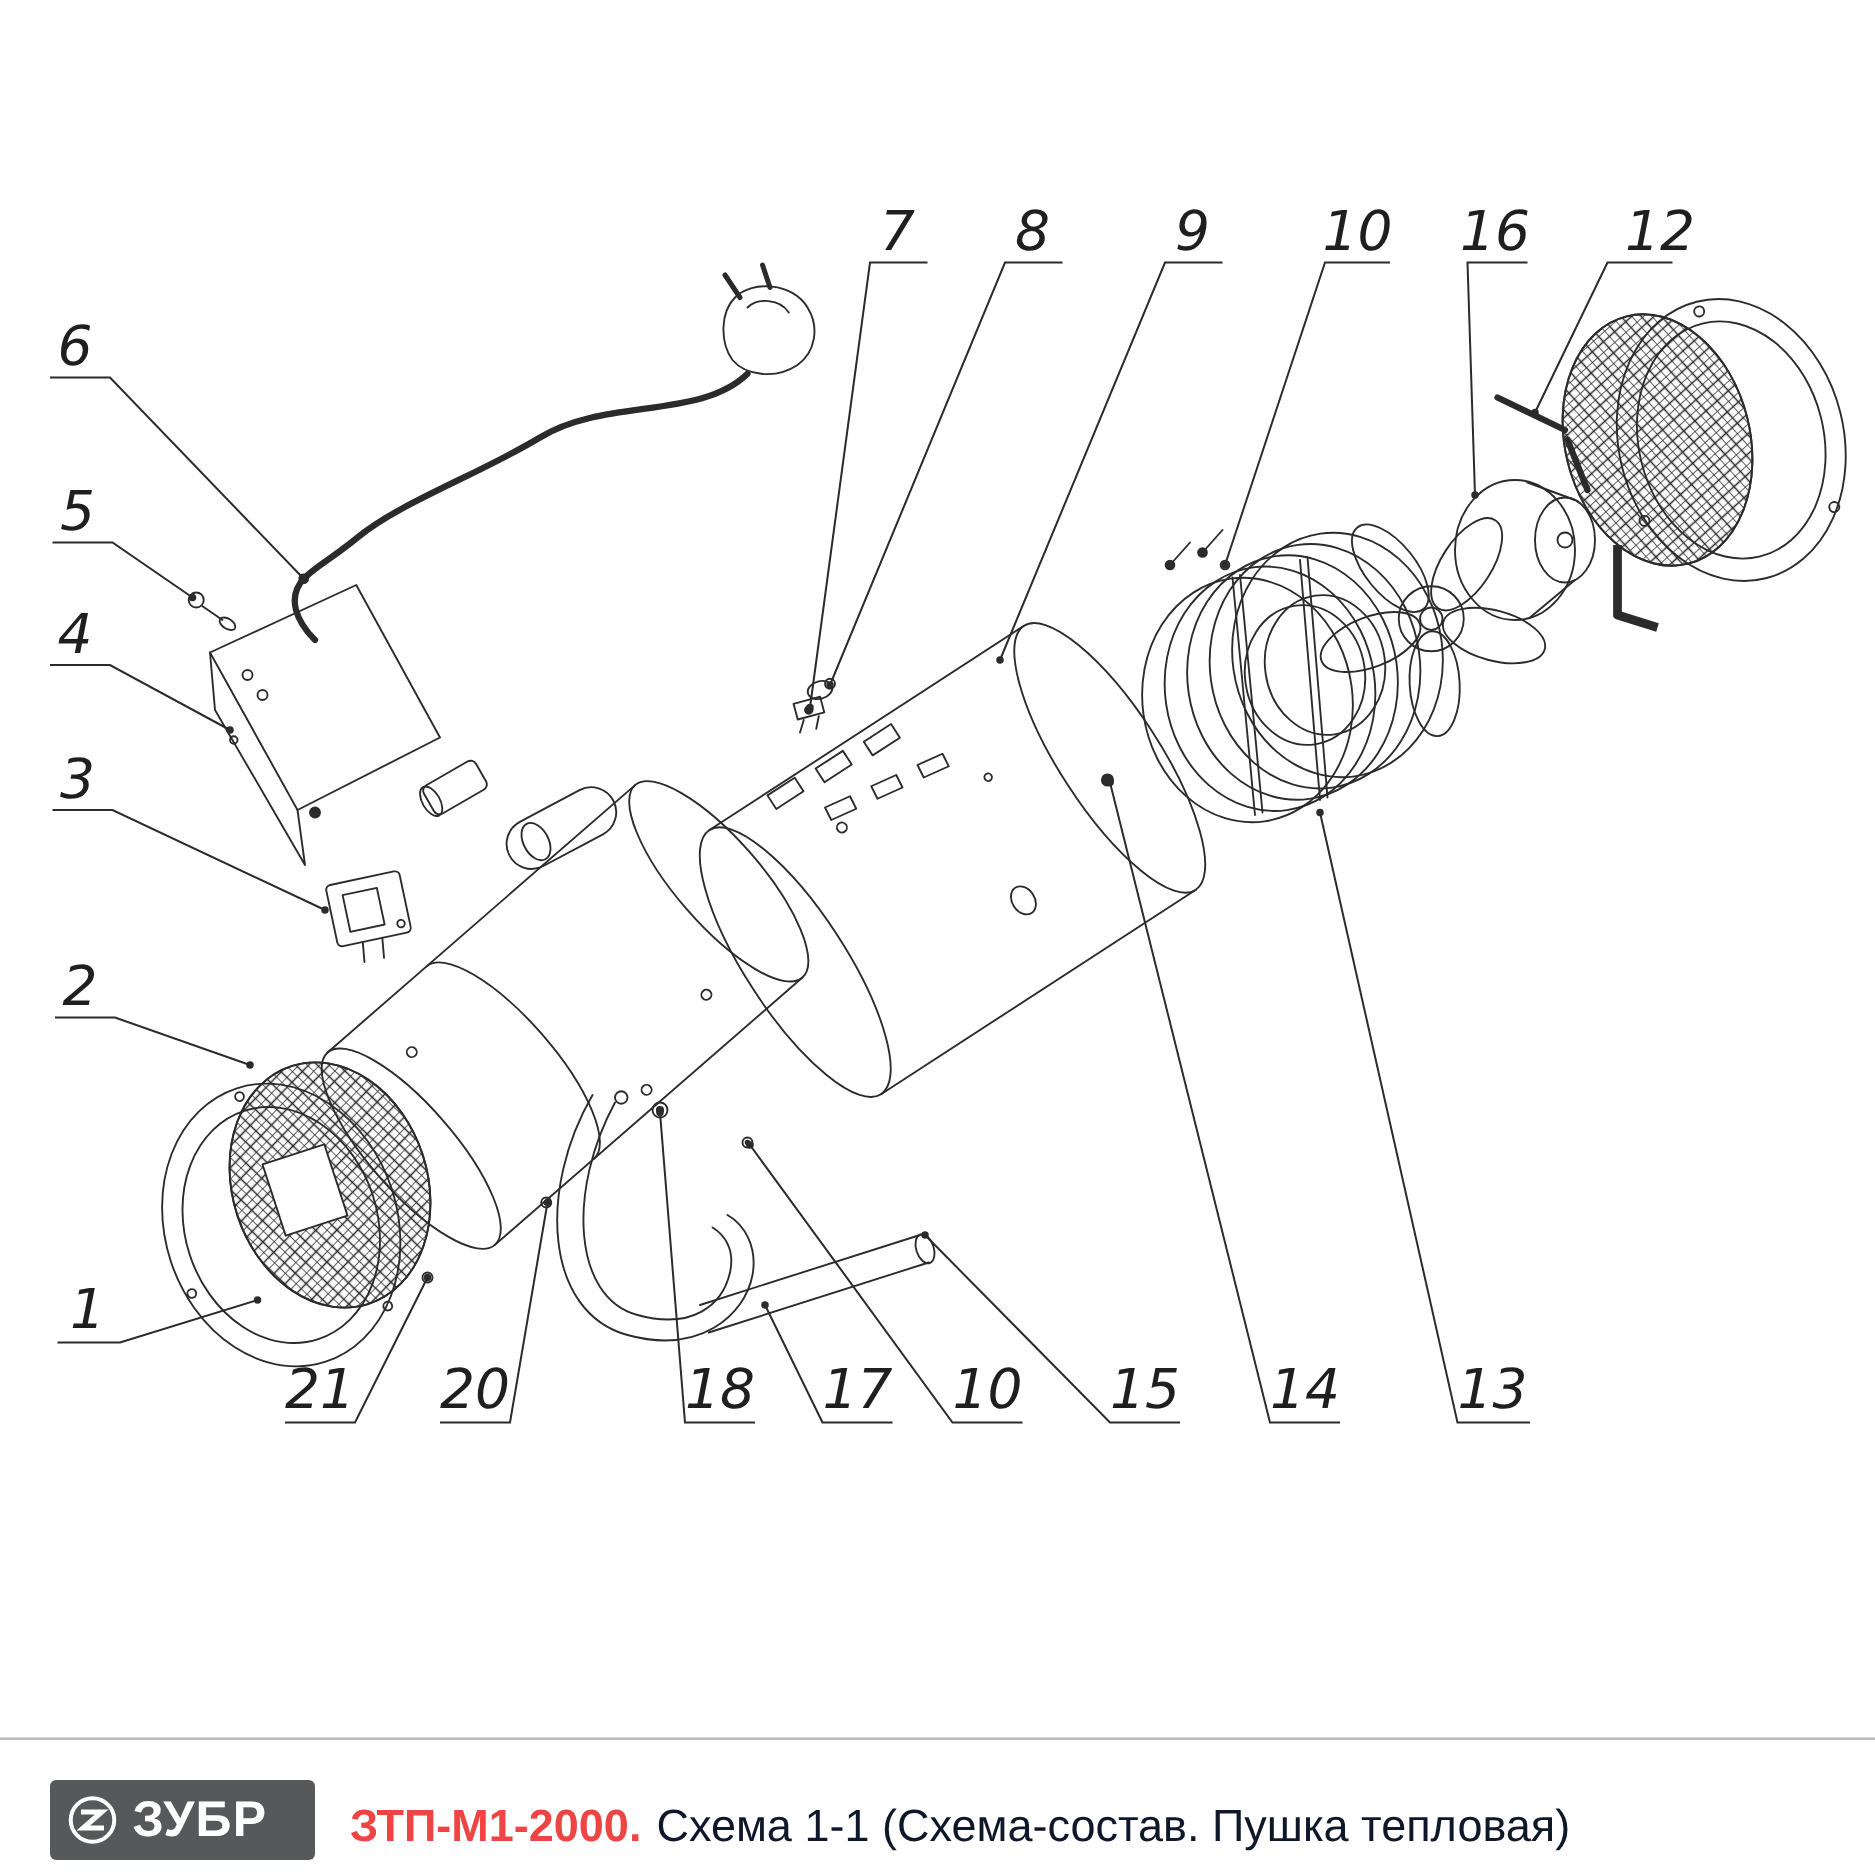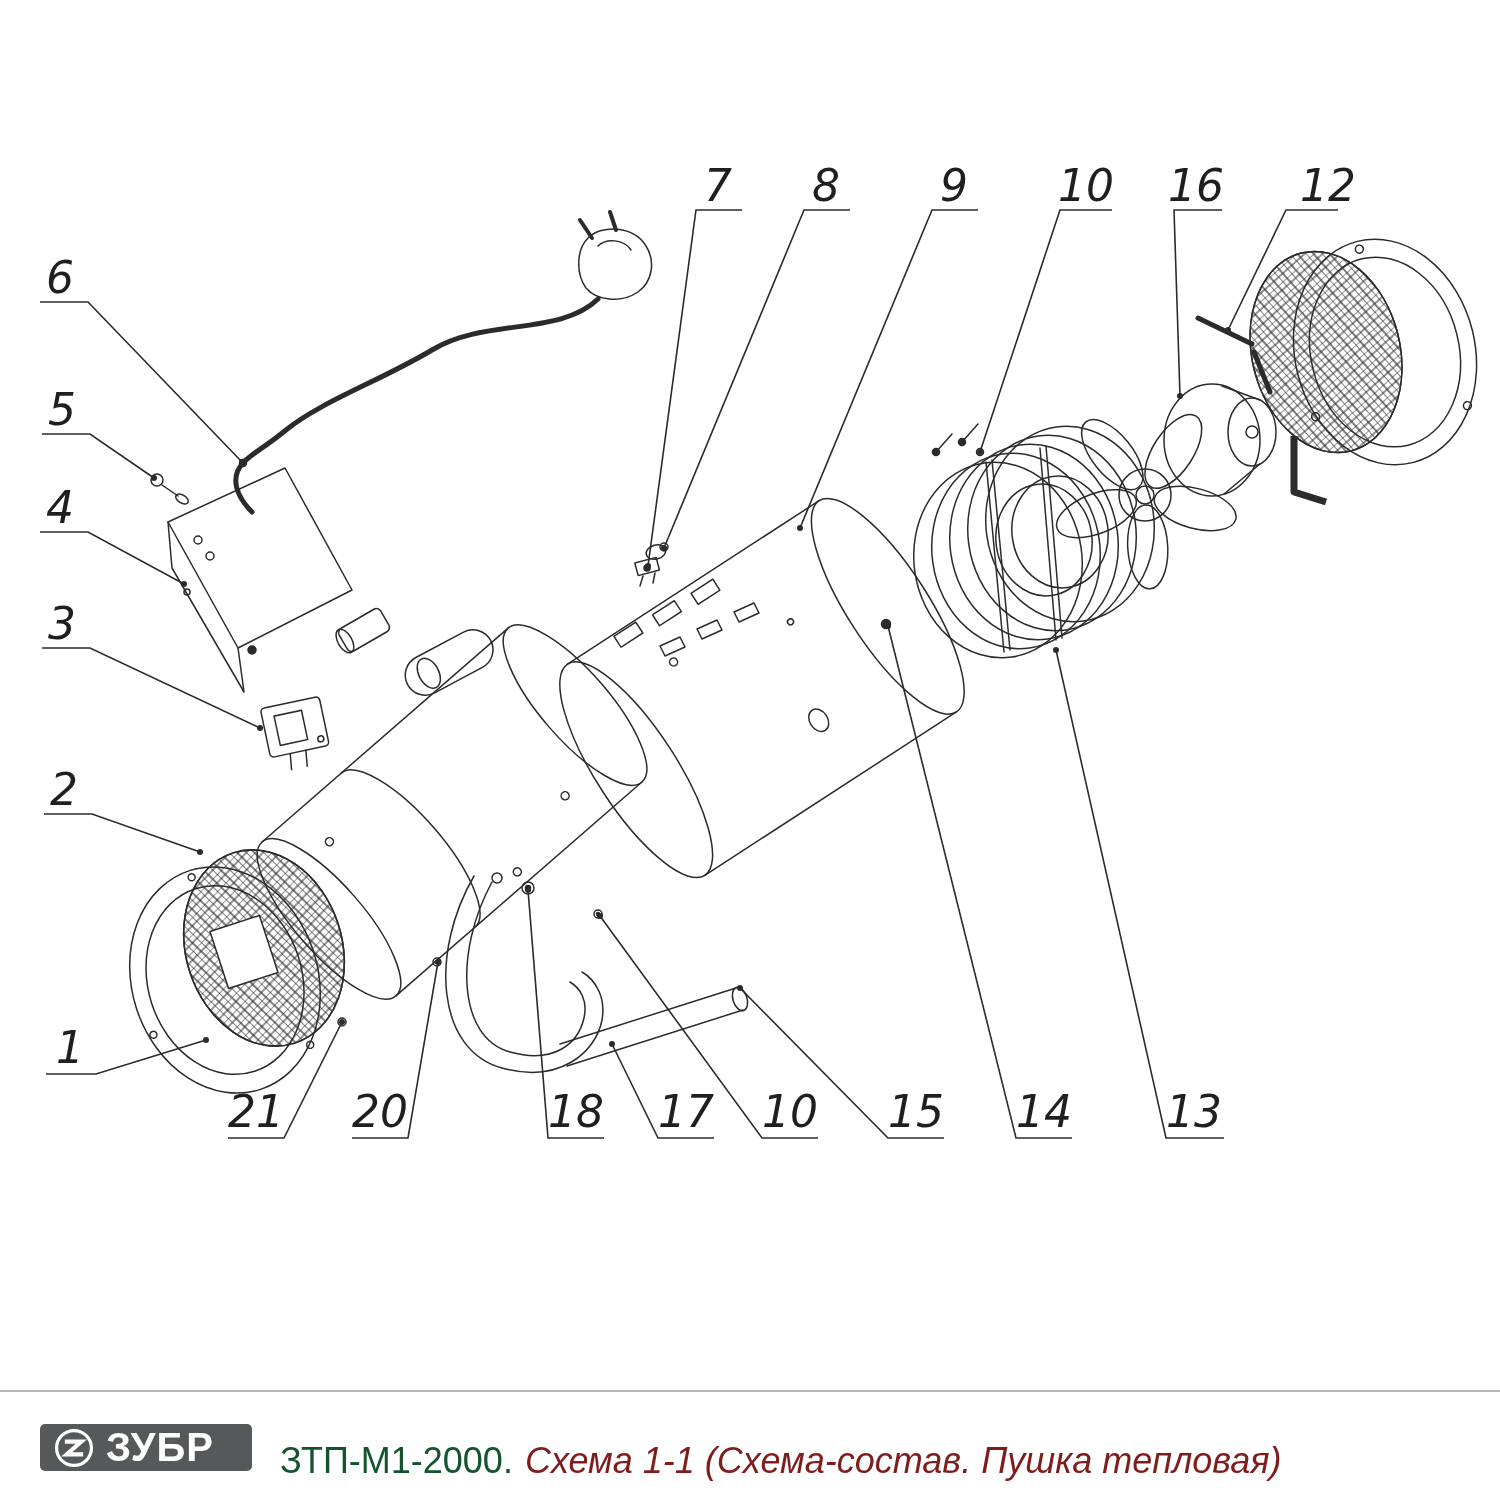--- a/index.html
+++ b/index.html
@@ -3,26 +3,26 @@
 <meta charset="utf-8">
 <style>
   html,body{margin:0;padding:0;background:#fff;}
   .page{position:relative;width:1500px;height:1500px;background:#ffffff;overflow:hidden;
         font-family:"Liberation Sans",sans-serif;}
   svg.layer{position:absolute;left:0;top:0;}
   .callout-num{position:absolute;transform:translate(-50%,-50%);
                font-family:"DejaVu Sans",sans-serif;font-style:italic;
                font-size:44px;color:#1f1f1f;line-height:1;white-space:nowrap;}
   .footer-divider{position:absolute;left:0;top:1390px;width:1500px;height:2px;background:#b8b8b8;}
-  .logo{position:absolute;left:40px;top:1424px;width:212px;height:47px;background:#57585a;
+  .logo{position:absolute;left:40px;top:1424px;width:212px;height:64px;background:#57585a;
         border-radius:5px;display:flex;align-items:center;gap:10px;padding:0 12px;box-sizing:border-box;}
   .logo-text{color:#ffffff;font-weight:bold;font-size:40px;letter-spacing:1px;}
   .footer-title{position:absolute;left:280px;top:1440px;font-size:36px;display:flex;gap:12px;align-items:baseline;}
-  .model{font-weight:normal;color:#14532d;}
-  .subtitle{color:#7f1d1d;font-style:italic;}
+  .model{font-weight:bold;color:#ef4444;}
+  .subtitle{color:#0f172a;}
 </style>
 </head>
 <body>
 
 <div class="page">
 
   <svg class="layer" id="drawing" width="1500" height="1500" viewBox="0 0 1500 1500">
     <defs>
       <pattern id="mesh" width="12" height="12" patternUnits="userSpaceOnUse" patternTransform="rotate(-28)">
         <path d="M0 0H12M0 6H12M0 0V12M6 0V12" stroke="#2b2b2b" stroke-width="1.2" fill="none"></path>

